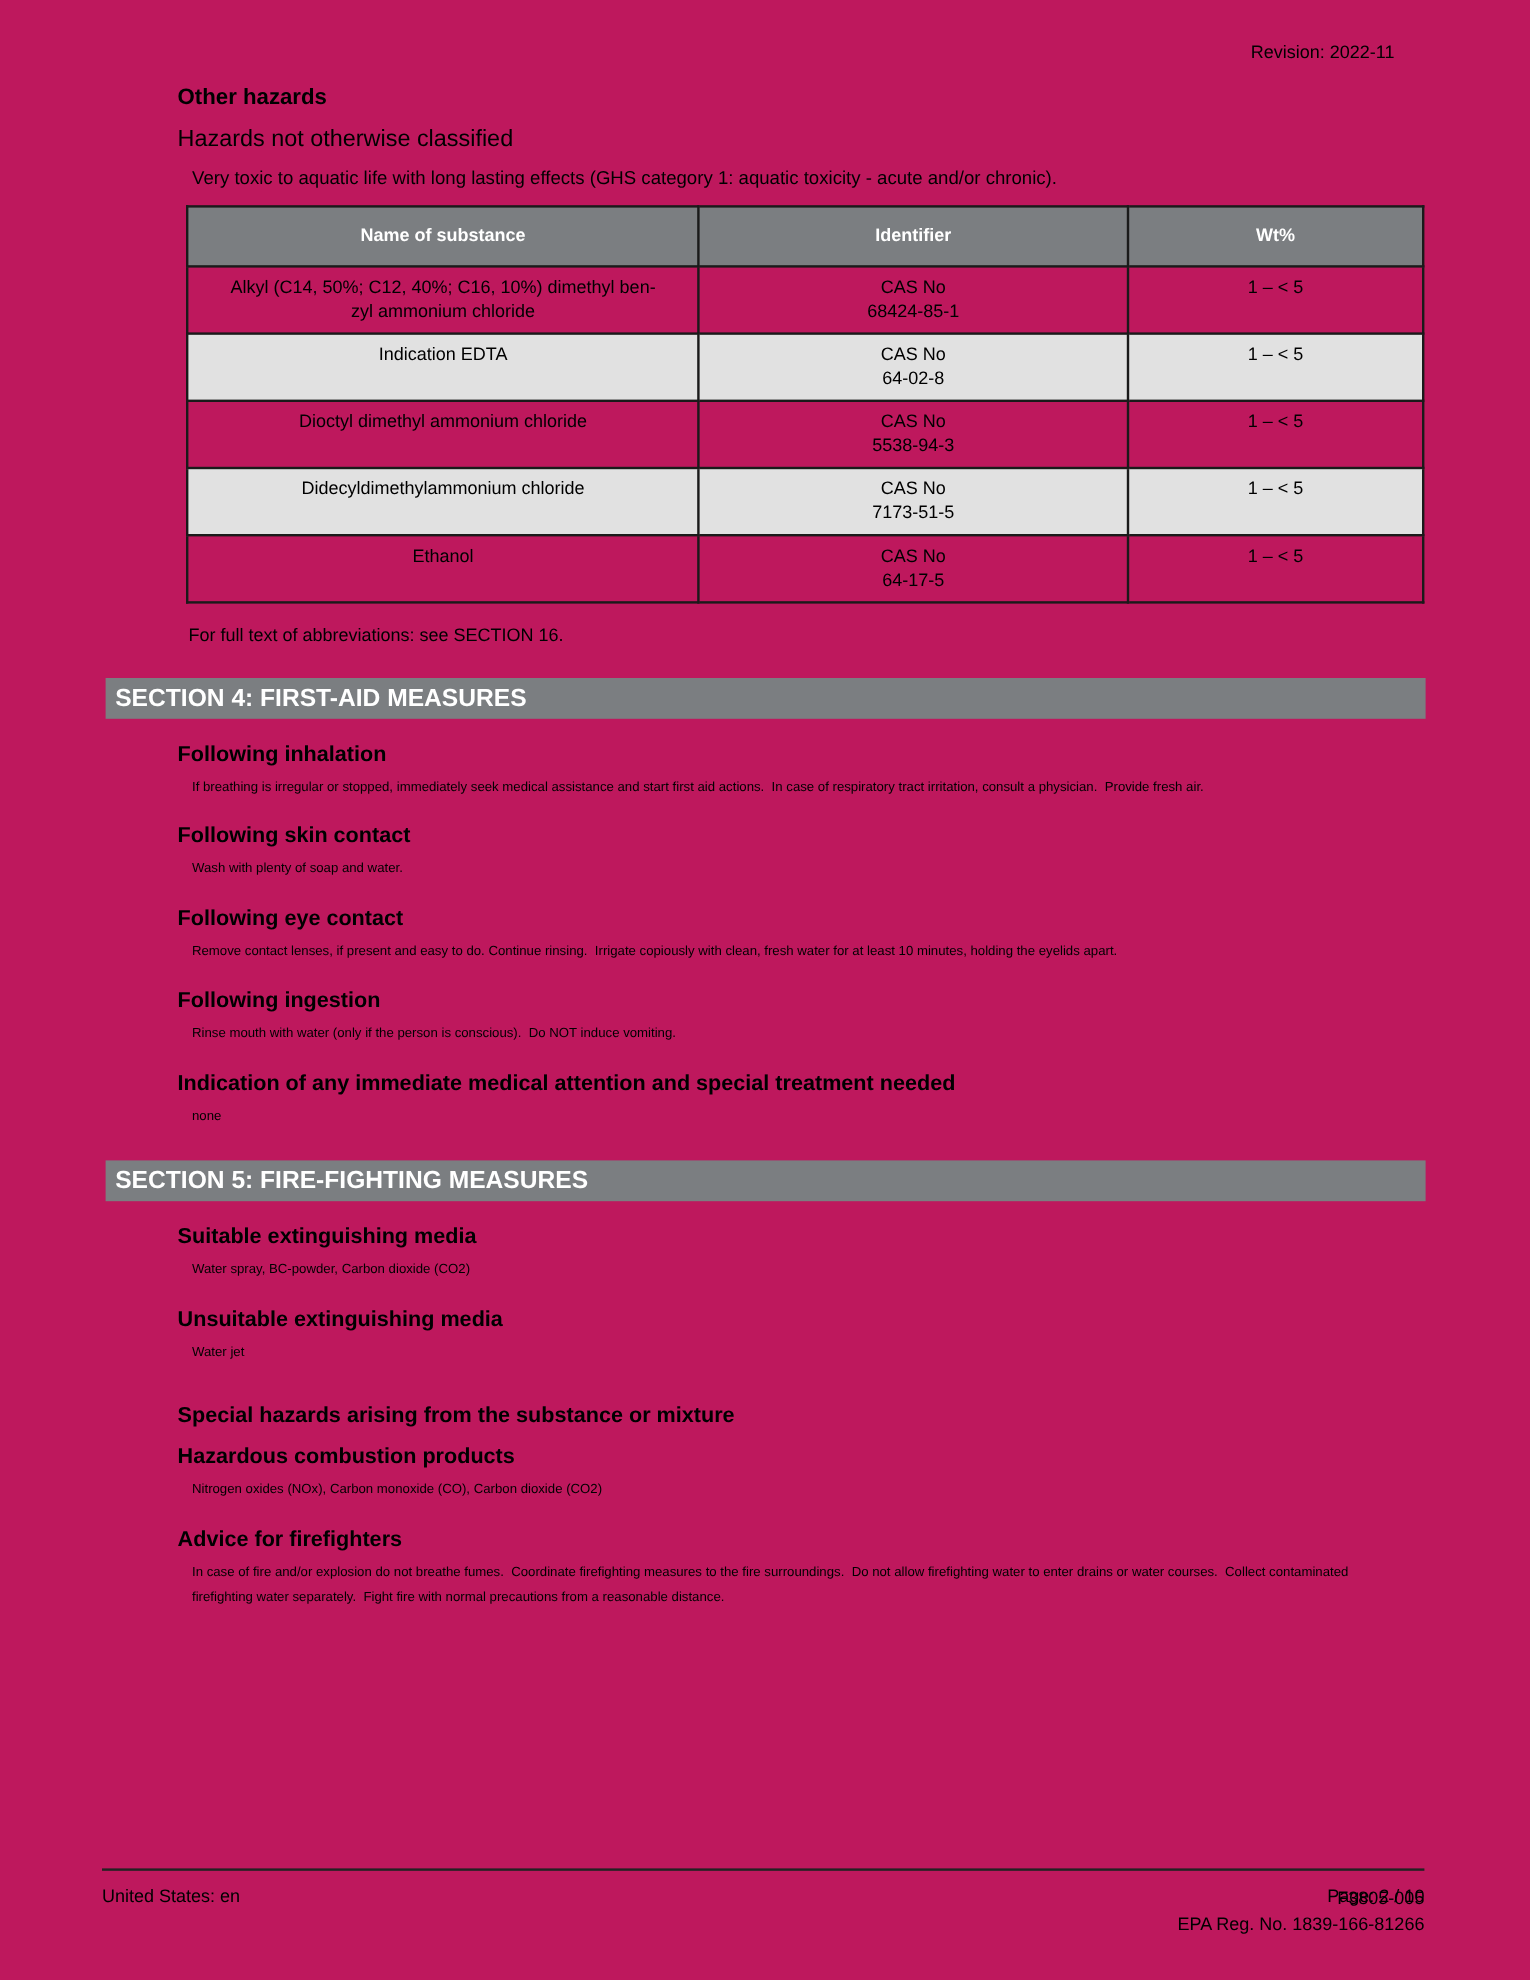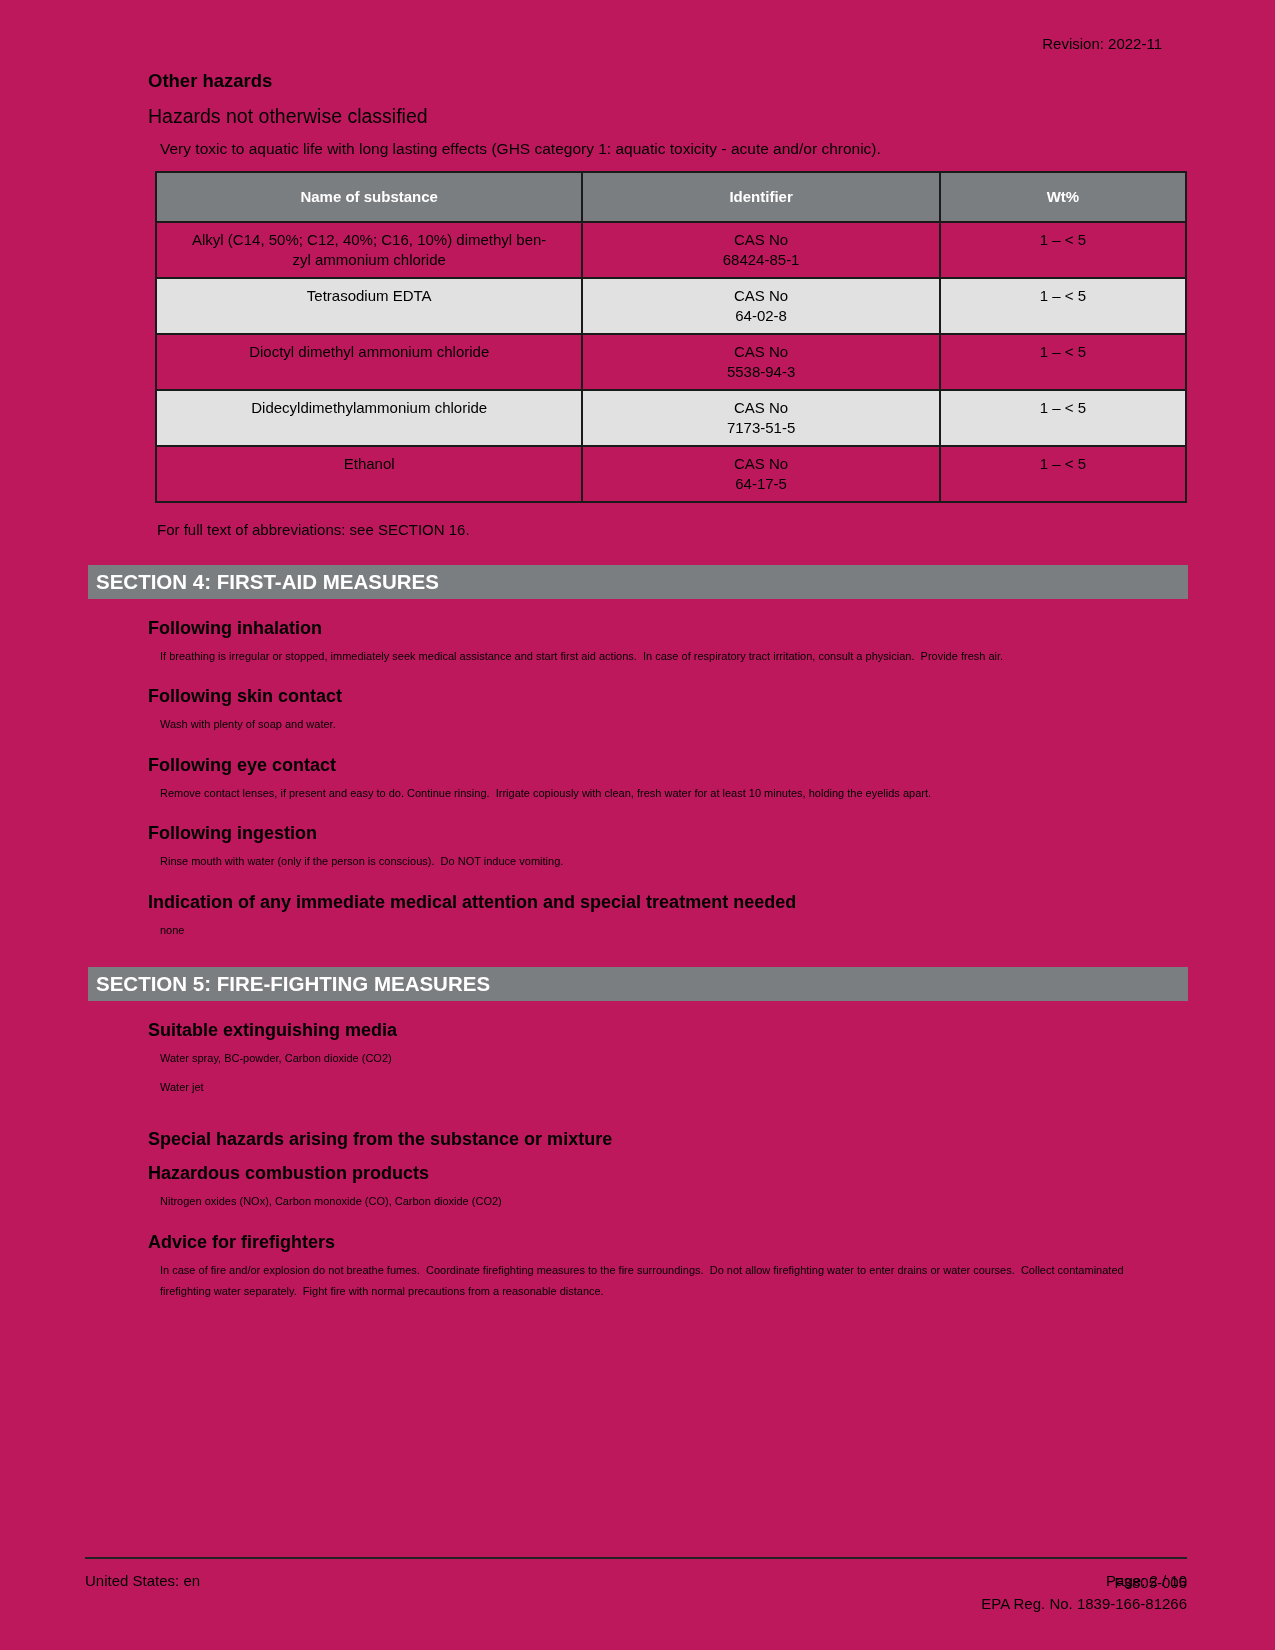--- a/index.html
+++ b/index.html
@@ -150,21 +150,21 @@
     </thead>
     <tbody>
       <tr>
         <td>Alkyl (C14, 50%; C12, 40%; C16, 10%)   dimethyl ben-
 zyl ammonium chloride</td>
         <td>CAS No
 68424-85-1</td>
         <td>1 – &lt; 5</td>
       </tr>
       <tr class="alt">
-        <td>Tetrasodium EDTA</td>
+        <td>Indication EDTA</td>
         <td>CAS No
 64-02-8</td>
         <td>1 – &lt; 5</td>
       </tr>
       <tr>
         <td>Dioctyl dimethyl ammonium chloride</td>
         <td>CAS No
 5538-94-3</td>
         <td>1 – &lt; 5</td>
       </tr>
@@ -200,20 +200,21 @@
   <div class="blk-b">Rinse mouth with water (only if the person is conscious).  Do NOT induce vomiting.</div>
 
   <div class="blk-h">Indication of any immediate medical attention and special treatment needed</div>
   <div class="blk-b">none</div>
 
   <div class="section-bar">SECTION 5: FIRE-FIGHTING MEASURES</div>
 
   <div class="blk-h">Suitable extinguishing media</div>
   <div class="blk-b">Water spray, BC-powder, Carbon dioxide (CO2)</div>
 
+  <div class="blk-h">Unsuitable extinguishing media</div>
   <div class="blk-b">Water jet</div>
 
   <div class="blk-h major-gap">Special hazards arising from the substance or mixture</div>
 
   <div class="blk-h tight">Hazardous combustion products</div>
   <div class="blk-b">Nitrogen oxides (NOx), Carbon monoxide (CO), Carbon dioxide (CO2)</div>
 
   <div class="blk-h">Advice for firefighters</div>
   <div class="blk-b">In case of fire and/or explosion do not breathe fumes.  Coordinate firefighting measures to the fire surroundings.  Do not allow firefighting water to enter drains or water courses.  Collect contaminated firefighting water separately.  Fight fire with normal precautions from a reasonable distance.</div>
 

